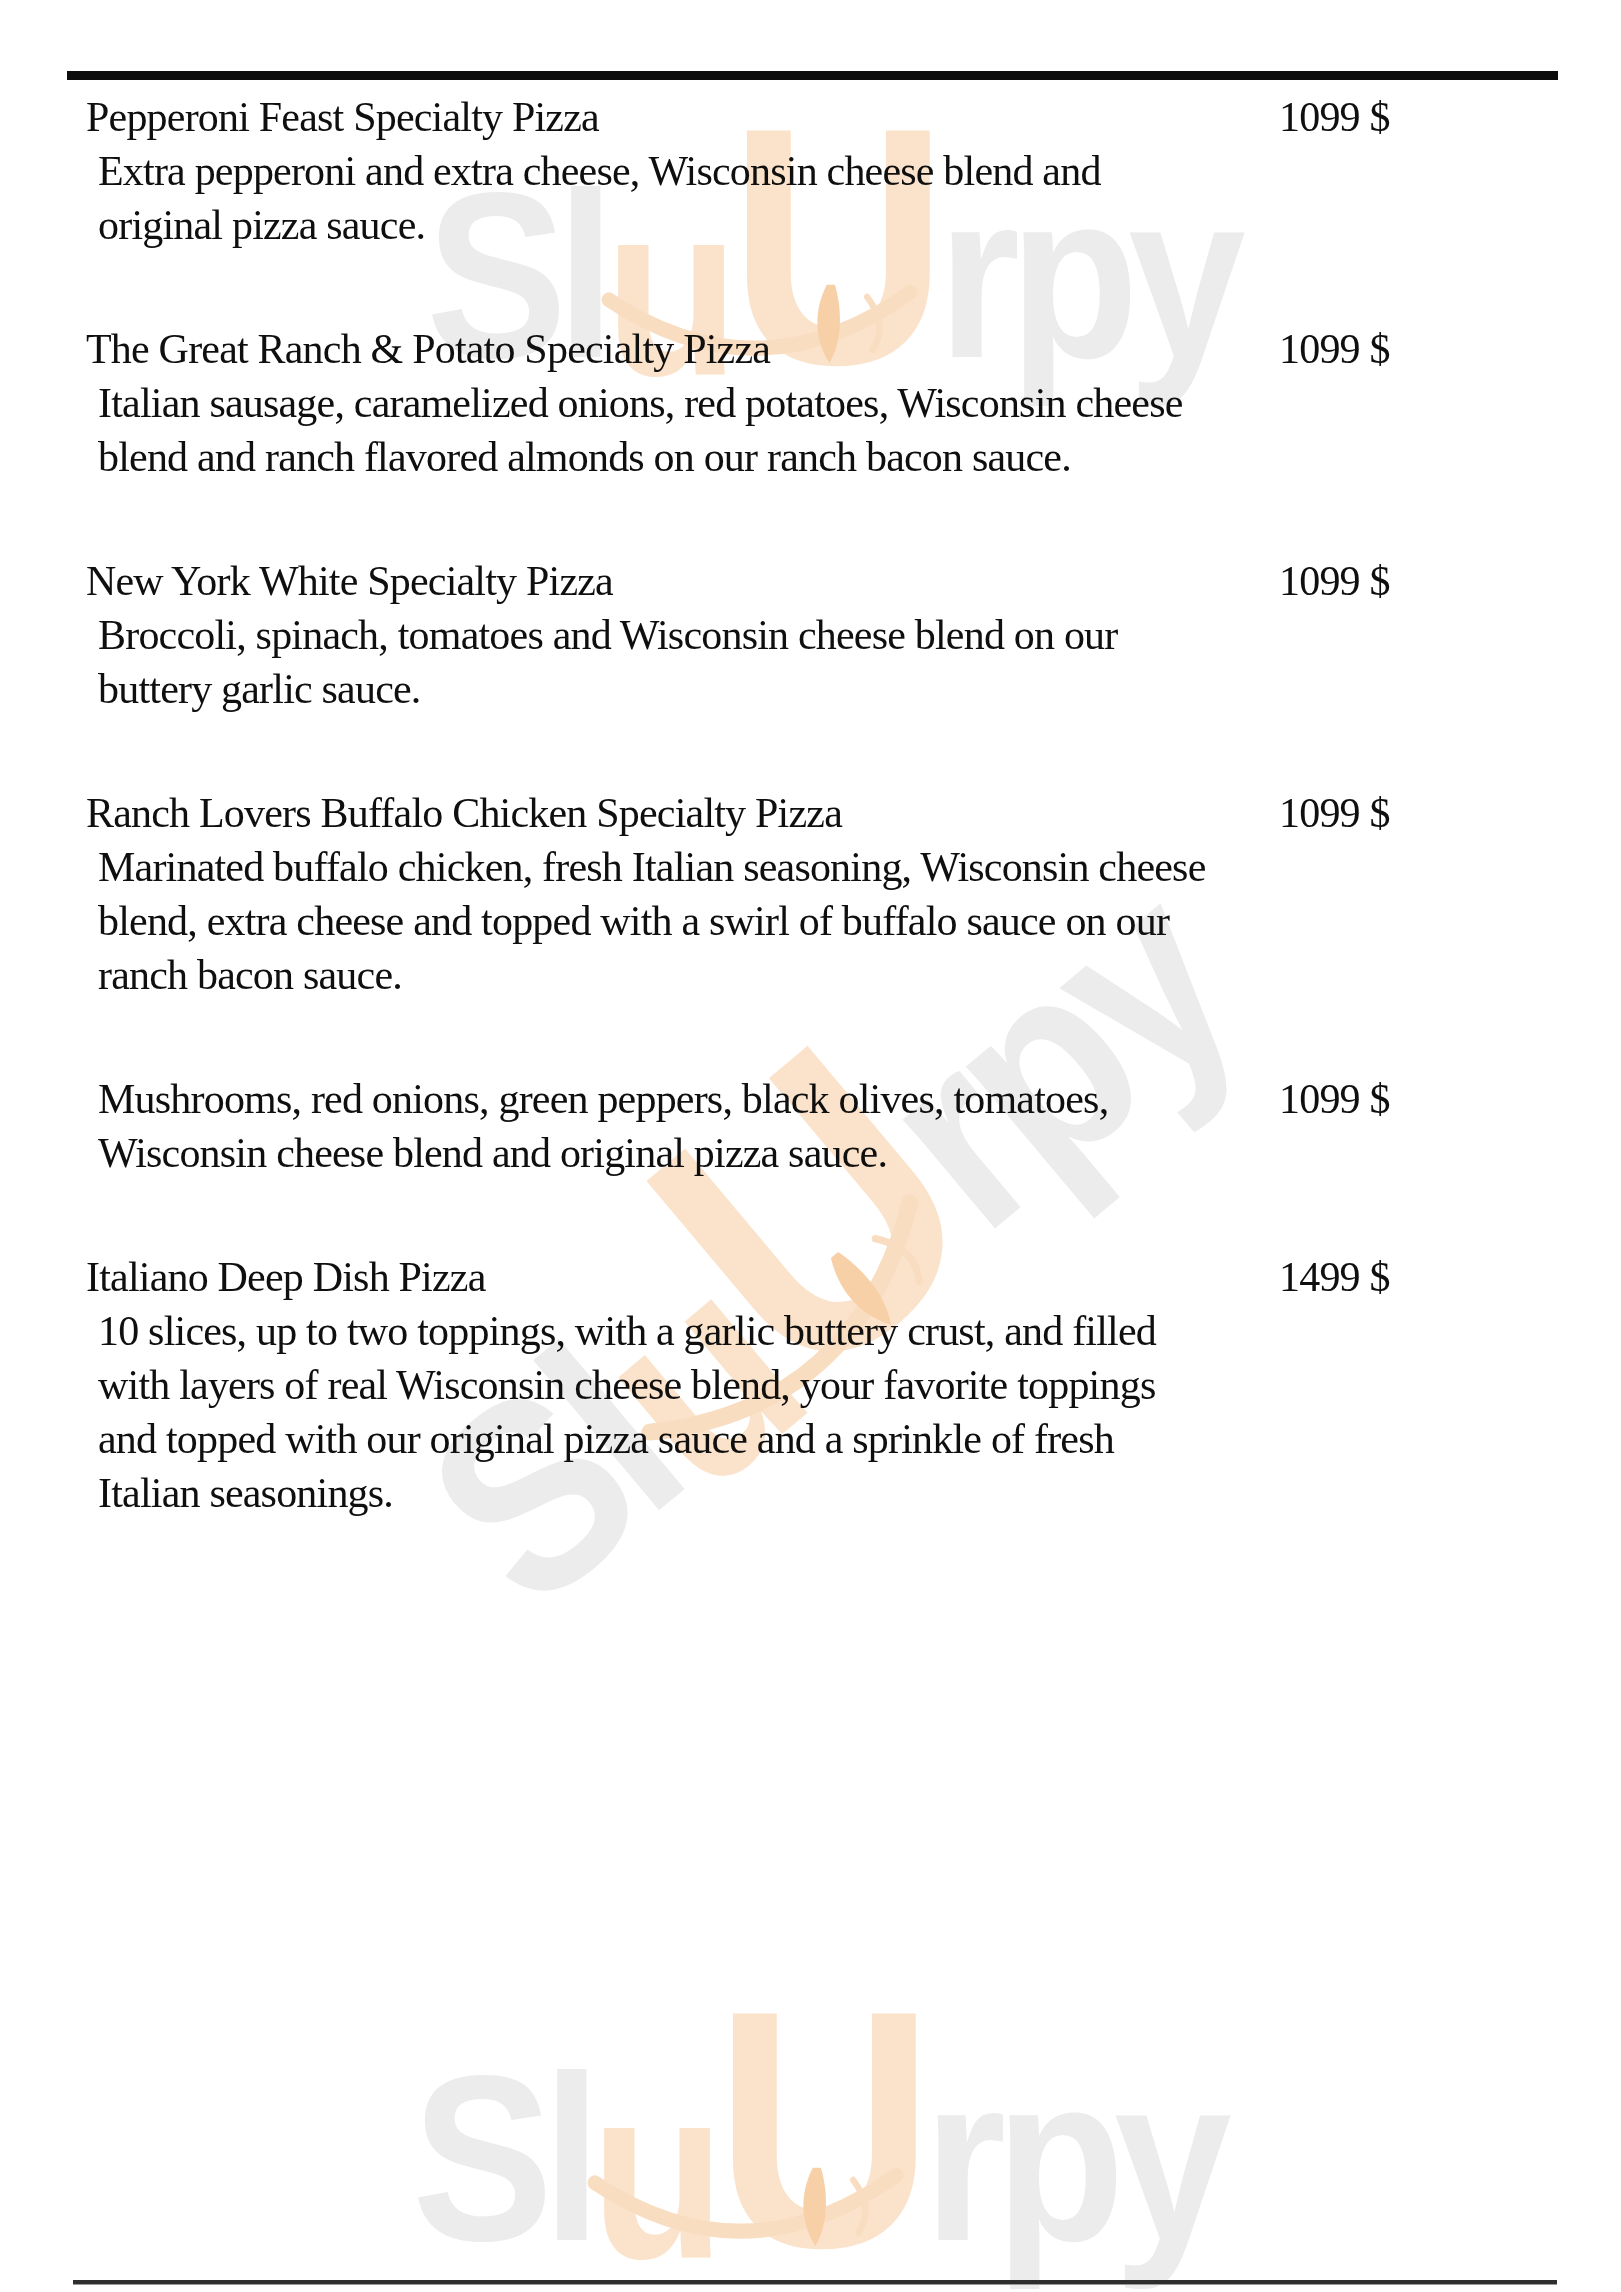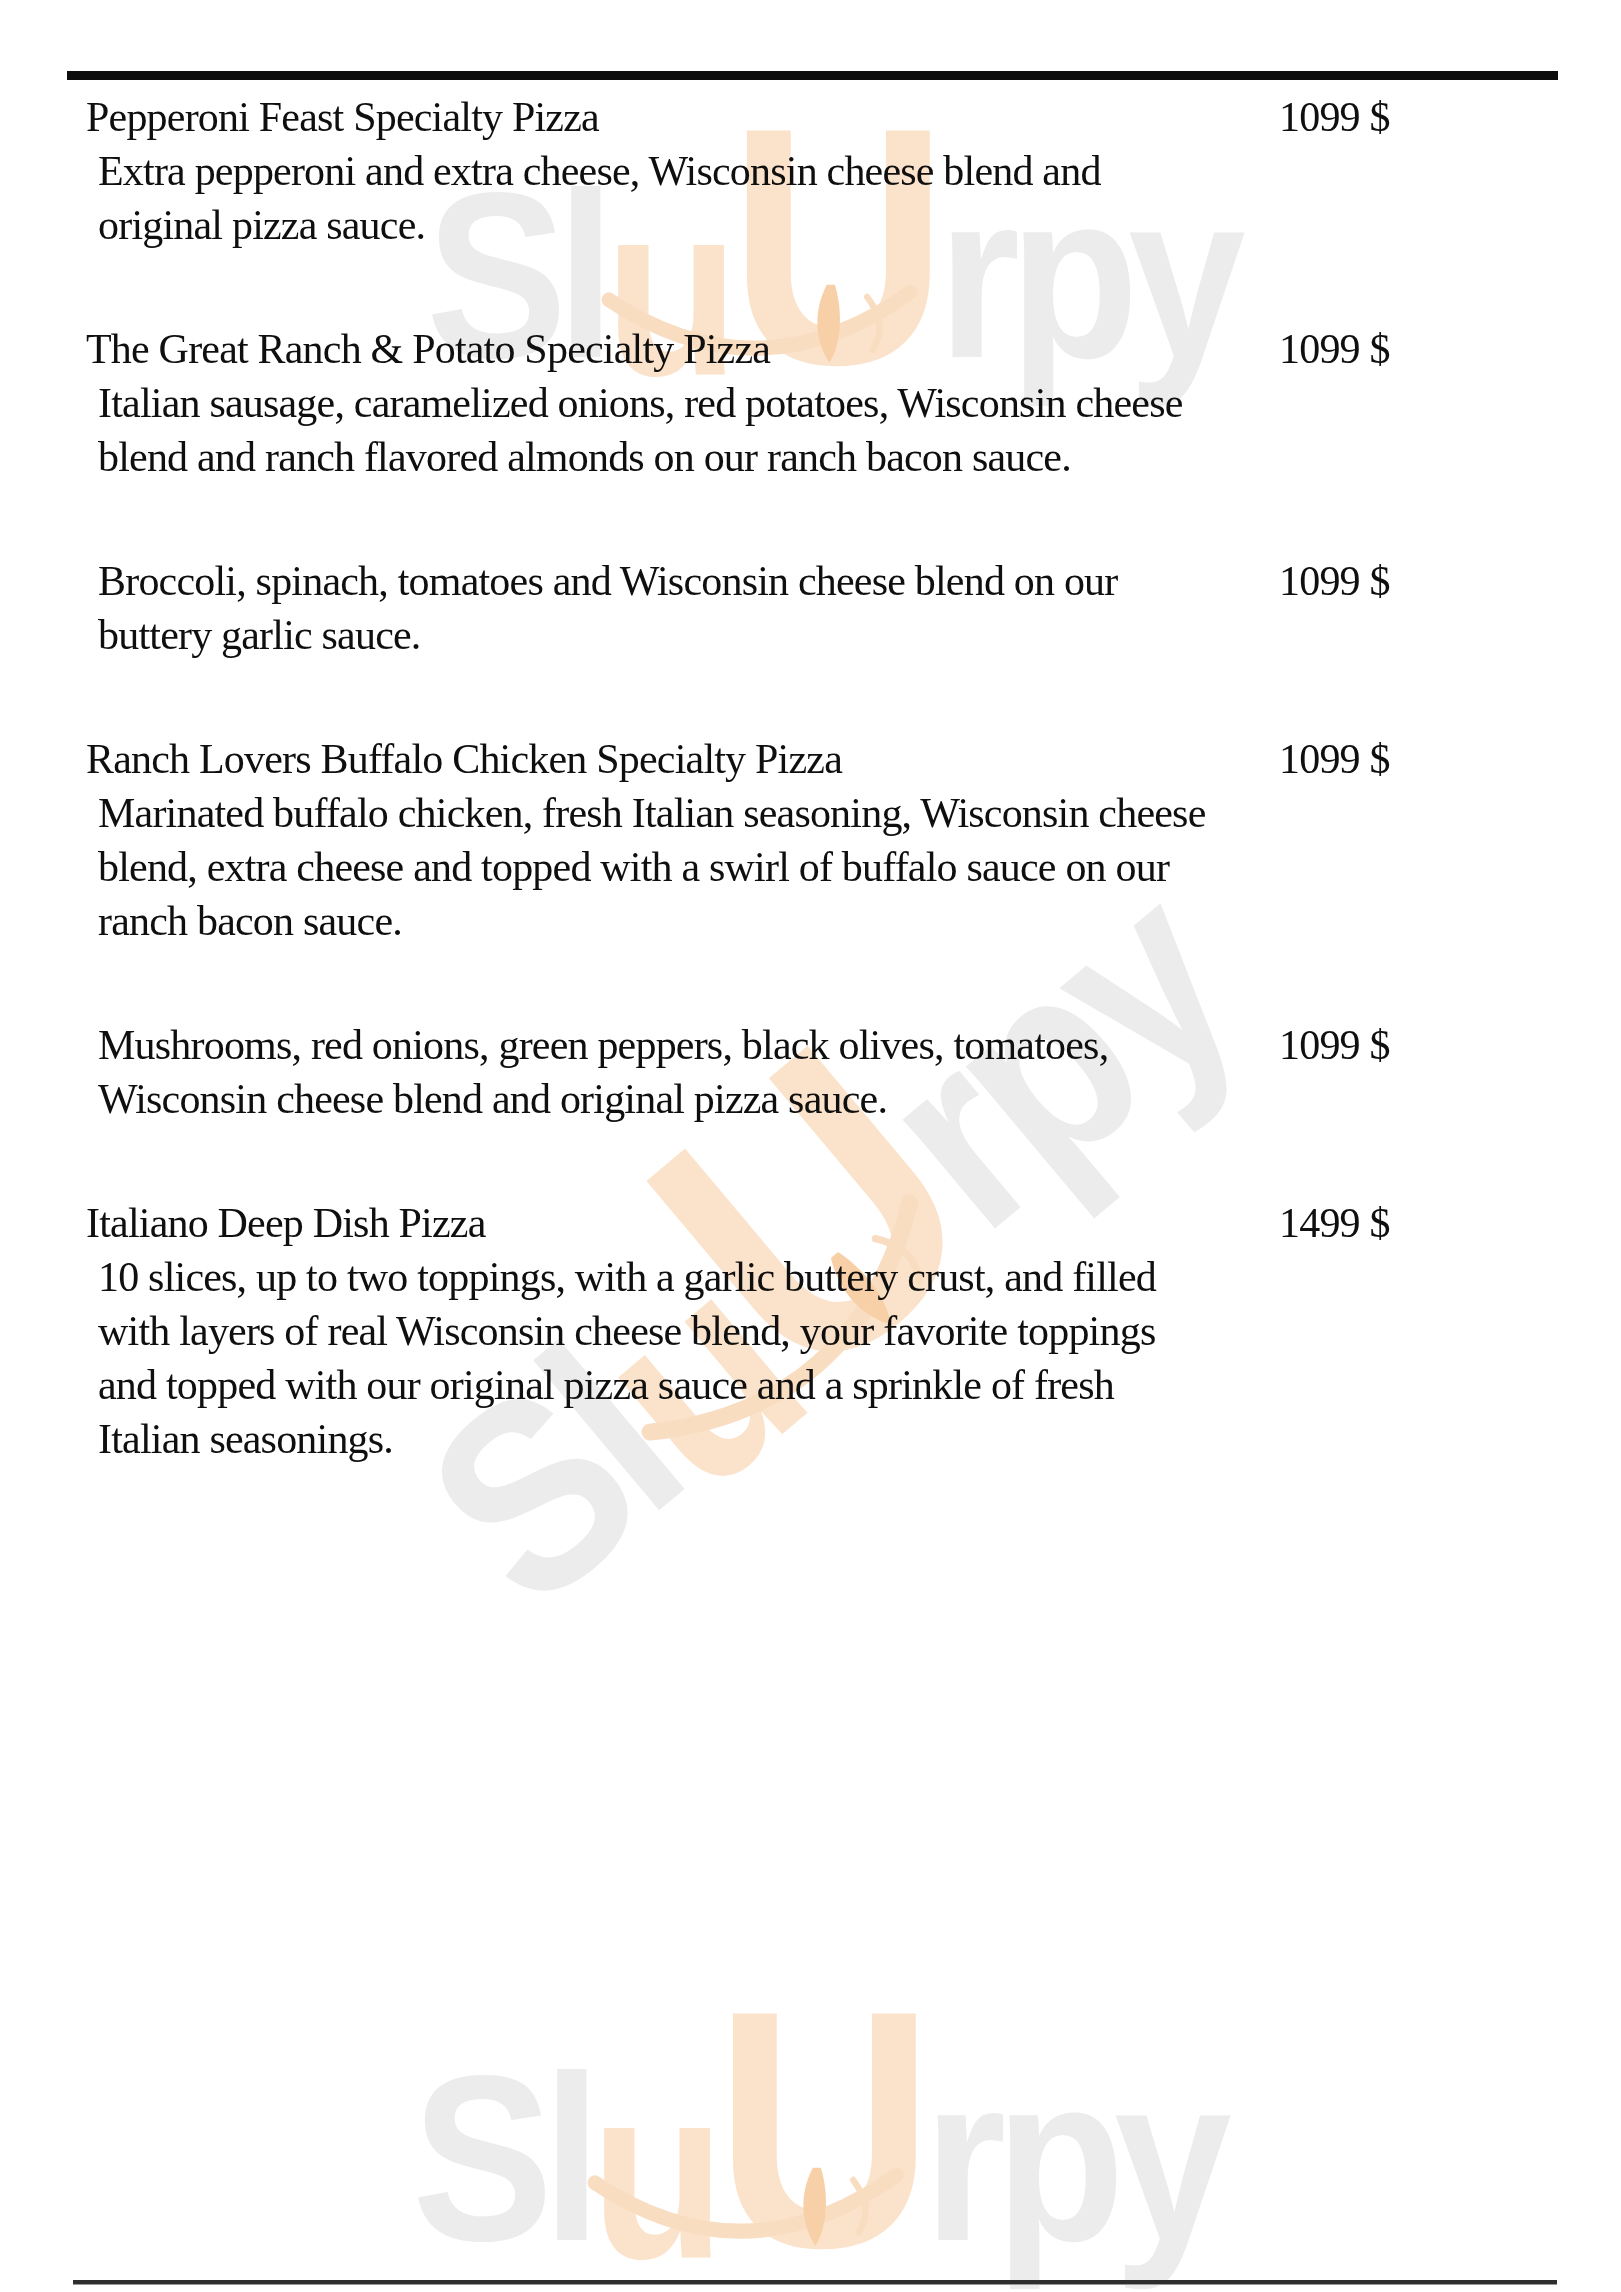--- a/index.html
+++ b/index.html
@@ -138,20 +138,21 @@
       <div>
         <span class="item-name">The Great Ranch &amp; Potato Specialty Pizza</span>
         <span class="item-price">1099 $</span>
       </div>
       <div class="item-desc">Italian sausage, caramelized onions, red potatoes, Wisconsin cheese
 blend and ranch flavored almonds on our ranch bacon sauce.</div>
     </div>
 
     <div class="menu-item">
       <div>
+        <span class="item-name">New York White Specialty Pizza</span>
         <span class="item-price">1099 $</span>
       </div>
       <div class="item-desc">Broccoli, spinach, tomatoes and Wisconsin cheese blend on our
 buttery garlic sauce.</div>
     </div>
 
     <div class="menu-item">
       <div>
         <span class="item-name">Ranch Lovers Buffalo Chicken Specialty Pizza</span>
         <span class="item-price">1099 $</span>

